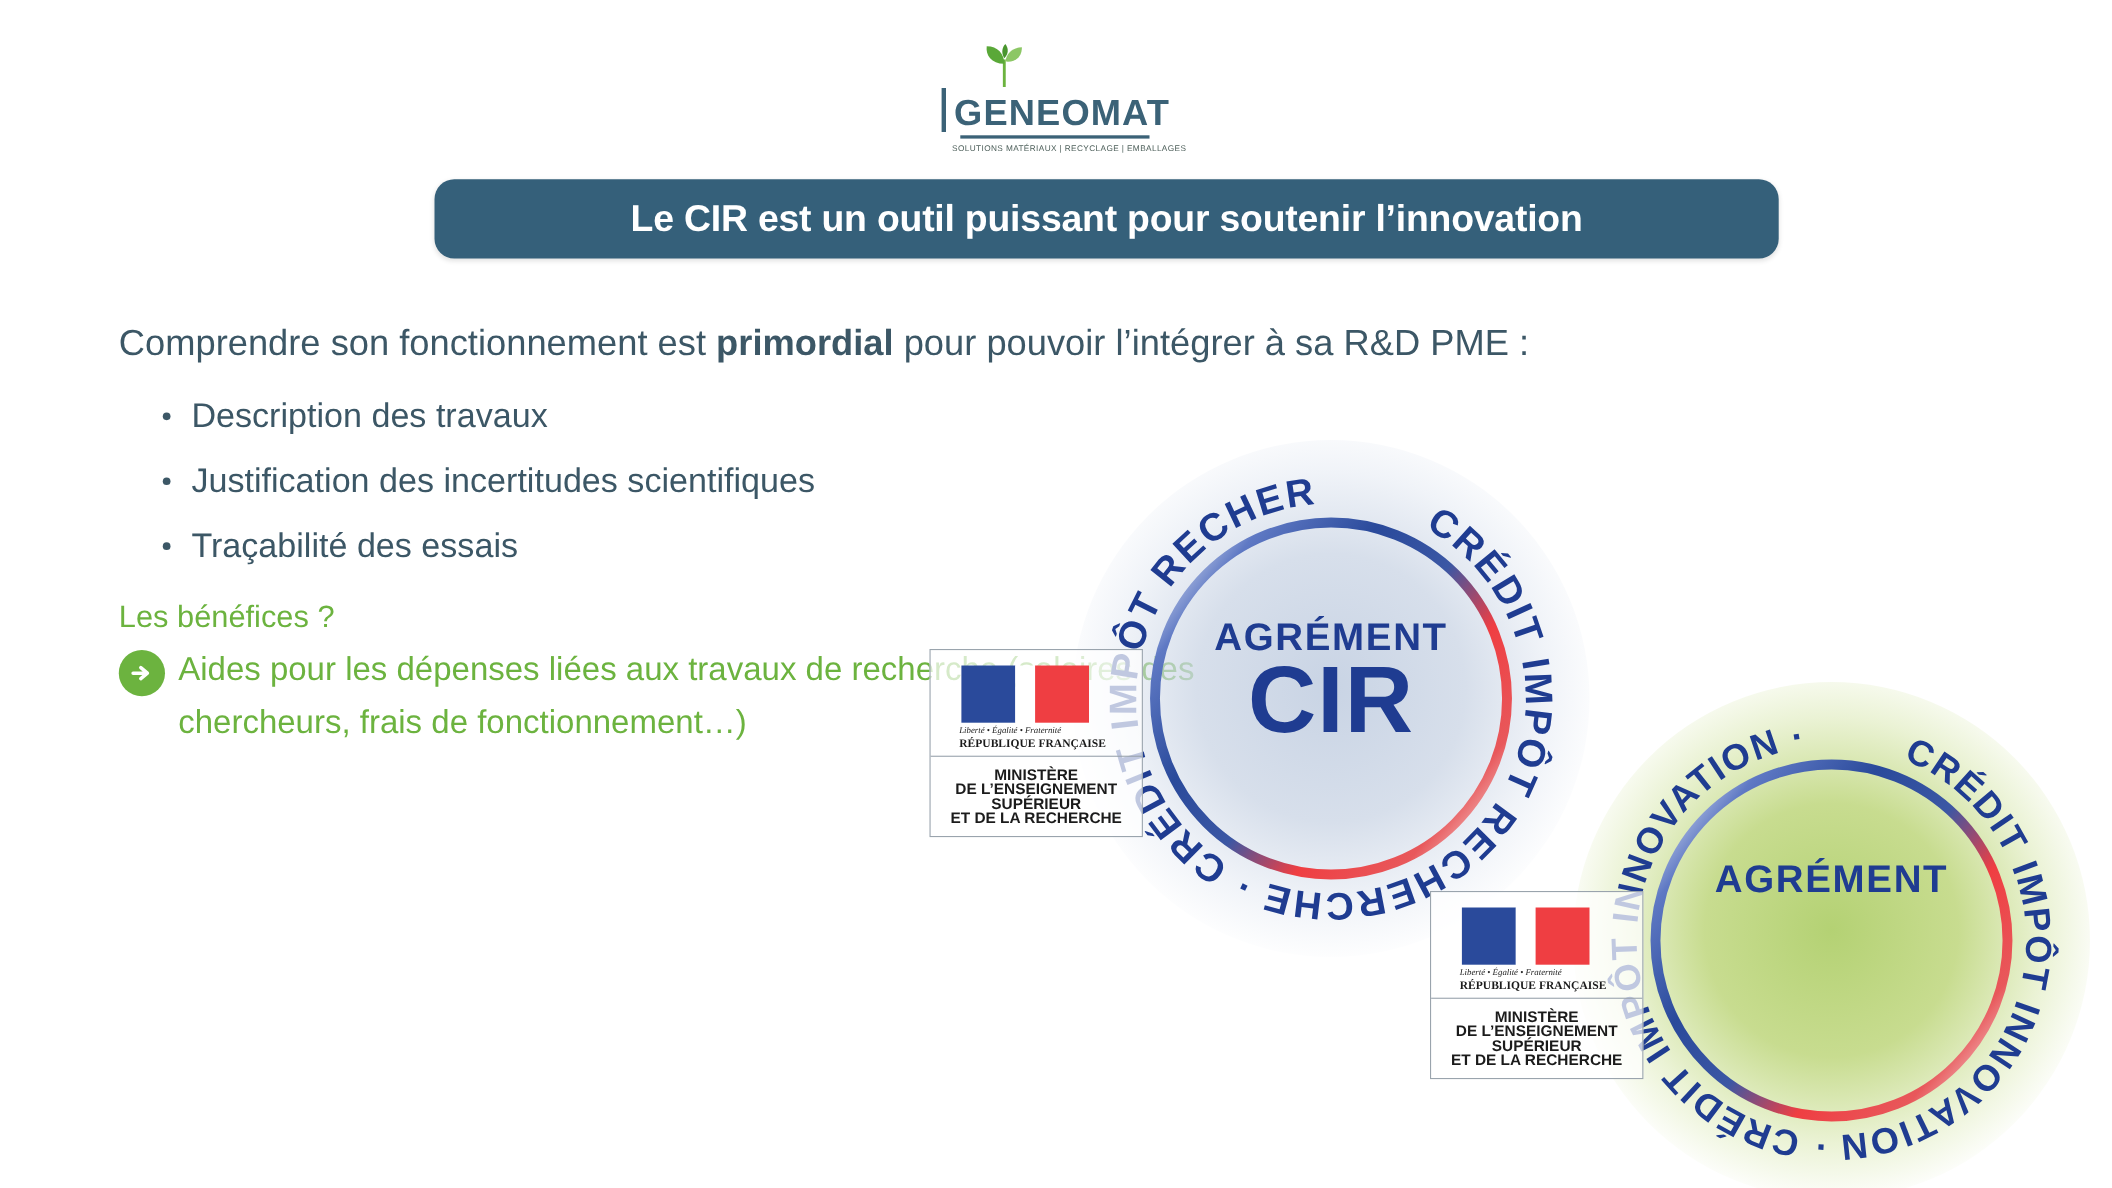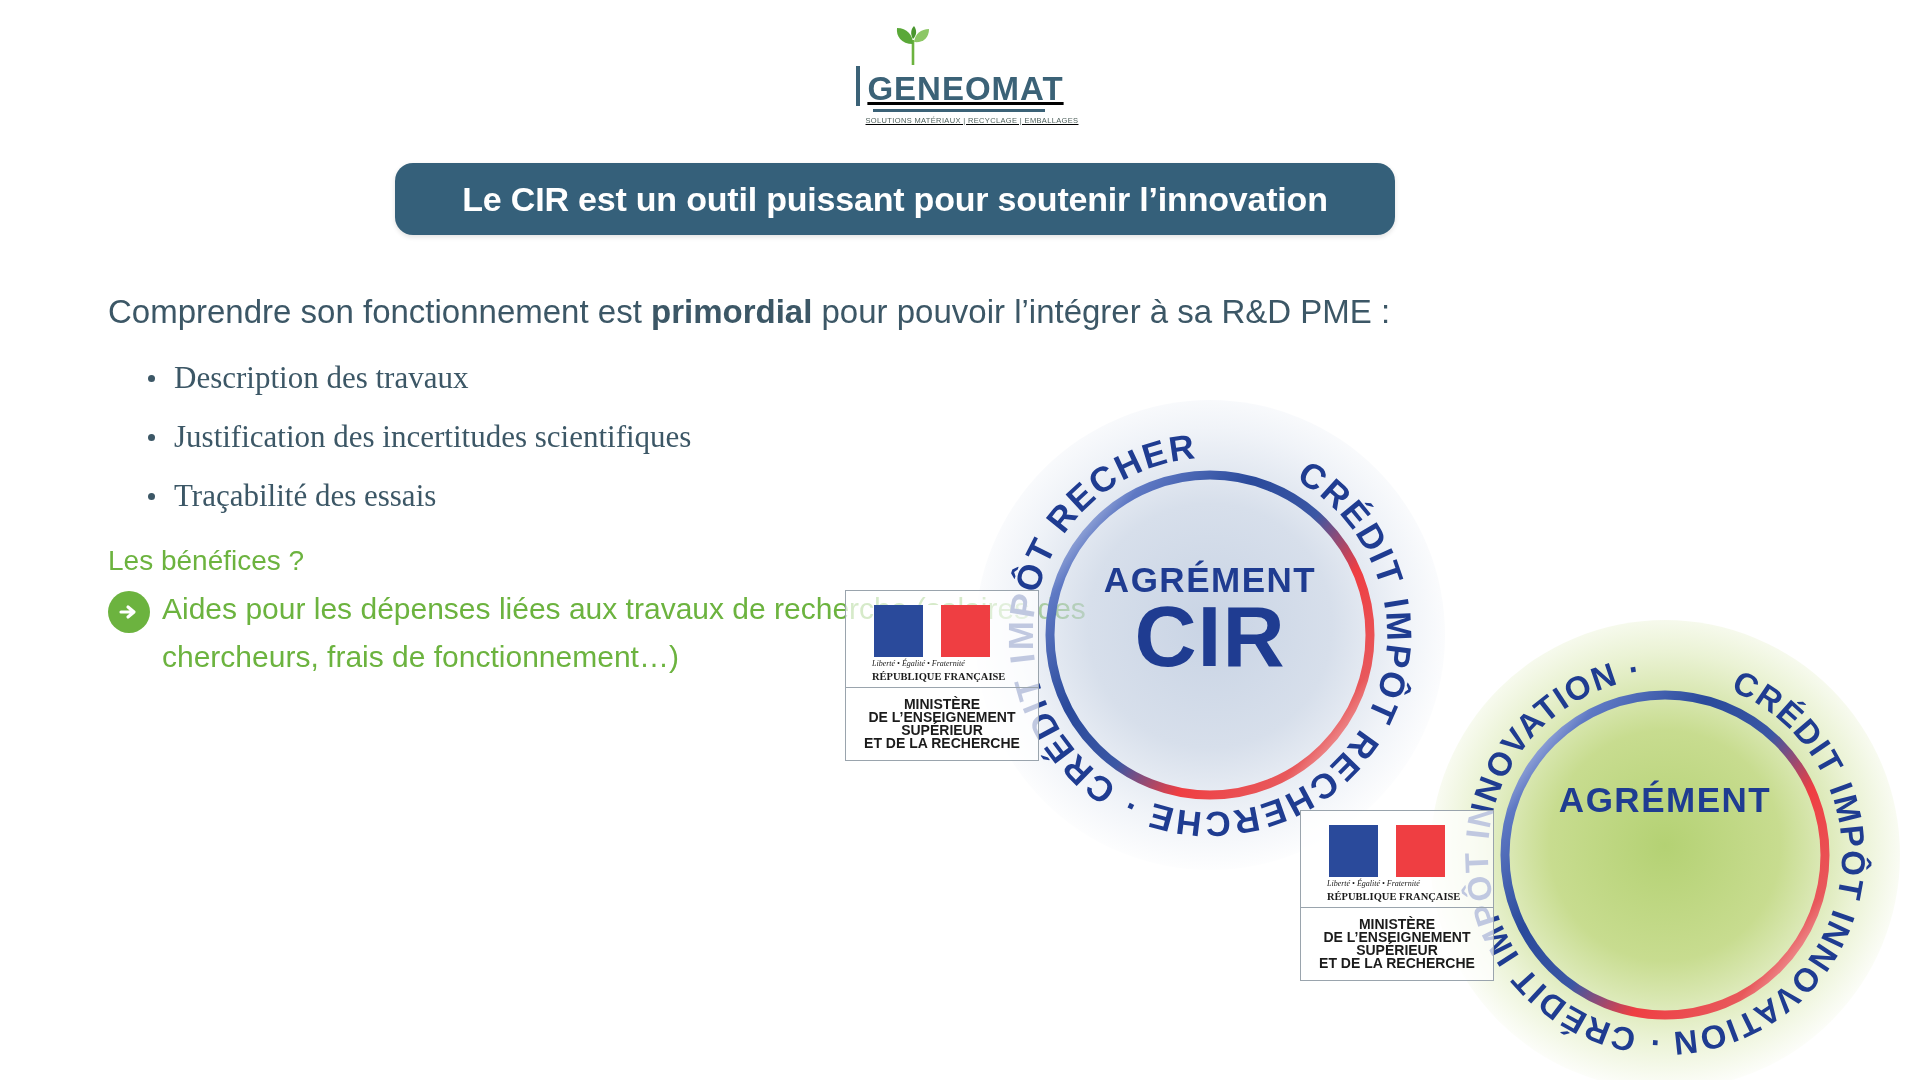--- a/index.html
+++ b/index.html
@@ -7,22 +7,22 @@
   body{
     width:1920px;height:1080px;
     background:#ffffff;
     font-family:"Liberation Sans", sans-serif;
     overflow:hidden;
     position:relative;
   }
 
   
   .brand{
-    position:absolute;left:0;top:26px;width:1920px;
-    display:flex;flex-direction:column;align-items:center;text-decoration:underline;
+    position:absolute;left:0;top:40px;width:1920px;
+    display:flex;flex-direction:column;align-items:center;
   }
   .brand-leaves{
     position:relative;width:46px;height:40px;margin-left:-92px;
   }
   .brand-mark{
     position:relative;display:flex;align-items:flex-end;
   }
   .brand-rule-left{
     width:4px;height:40px;background:#3b6277;margin-right:7px;
   }
@@ -34,21 +34,21 @@
   .brand-underline{
     width:172px;height:3px;background:#3b6277;margin-top:3px;margin-left:-3px;
   }
   .brand-tagline{
     font-size:7.5px;letter-spacing:.35px;color:#4d5f5a;
     margin-top:4px;margin-left:8px;white-space:nowrap;padding-left:16px;
   }
 
   
   .title-banner{
-    position:absolute;left:395px;top:163px;width:1000px;height:72px;
+    position:absolute;left:395px;top:163px;width:1222px;height:72px;
     background:#35607a;border-radius:18px;
     display:flex;align-items:center;justify-content:center;
     box-shadow:0 2px 5px rgba(0,0,0,.12);
   }
   .title-banner-text{
     color:#ffffff;font-size:34px;font-weight:700;letter-spacing:-.2px;
     white-space:nowrap;
   }
 
   
@@ -58,21 +58,21 @@
   }
   .lead{
     font-size:33px;line-height:40px;white-space:nowrap;font-weight:400;
   }
   .lead b{font-weight:700;}
   ul.bullets{
     list-style:none;margin:16px 0 0 0;padding:0;
   }
   ul.bullets li{
     position:relative;padding-left:66px;
-    font-size:31px;line-height:59px;color:#3c5766;font-family:Liberation Serif, serif;
+    font-size:31px;line-height:59px;color:#3c5766;
   }
   ul.bullets li::before{
     content:"";position:absolute;left:40px;top:27px;
     width:7px;height:7px;border-radius:50%;background:#3c5766;
   }
 
   .benefits-title{
     margin-top:20px;font-size:28px;font-weight:400;color:#6cb33f;
   }
   .benefit-row{

